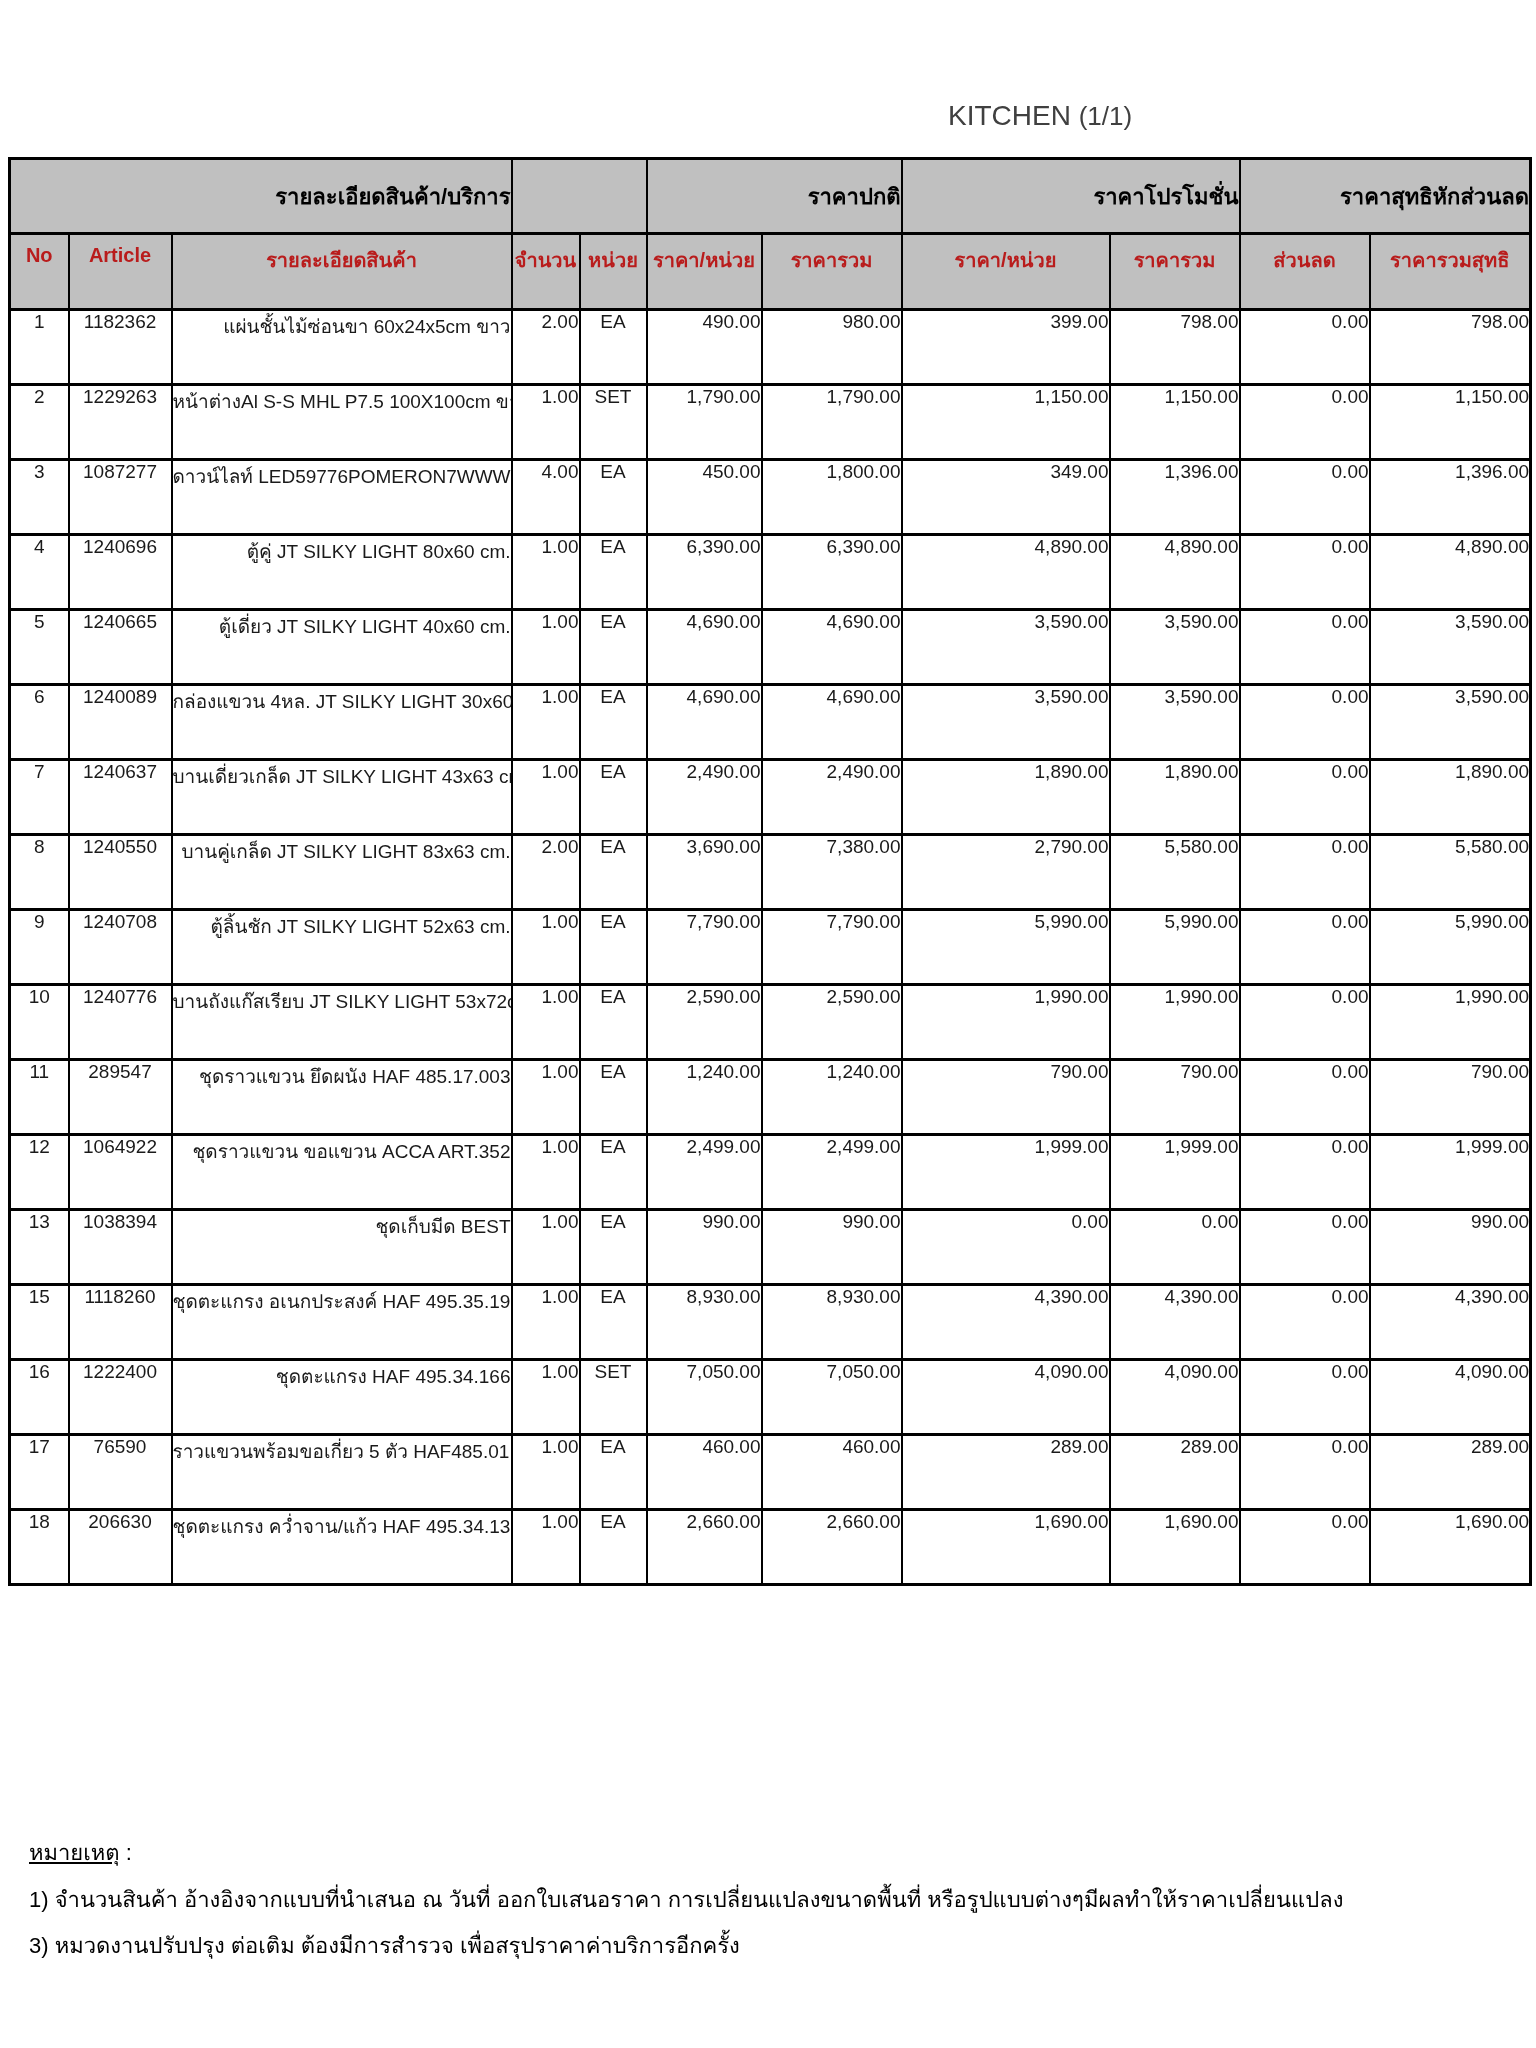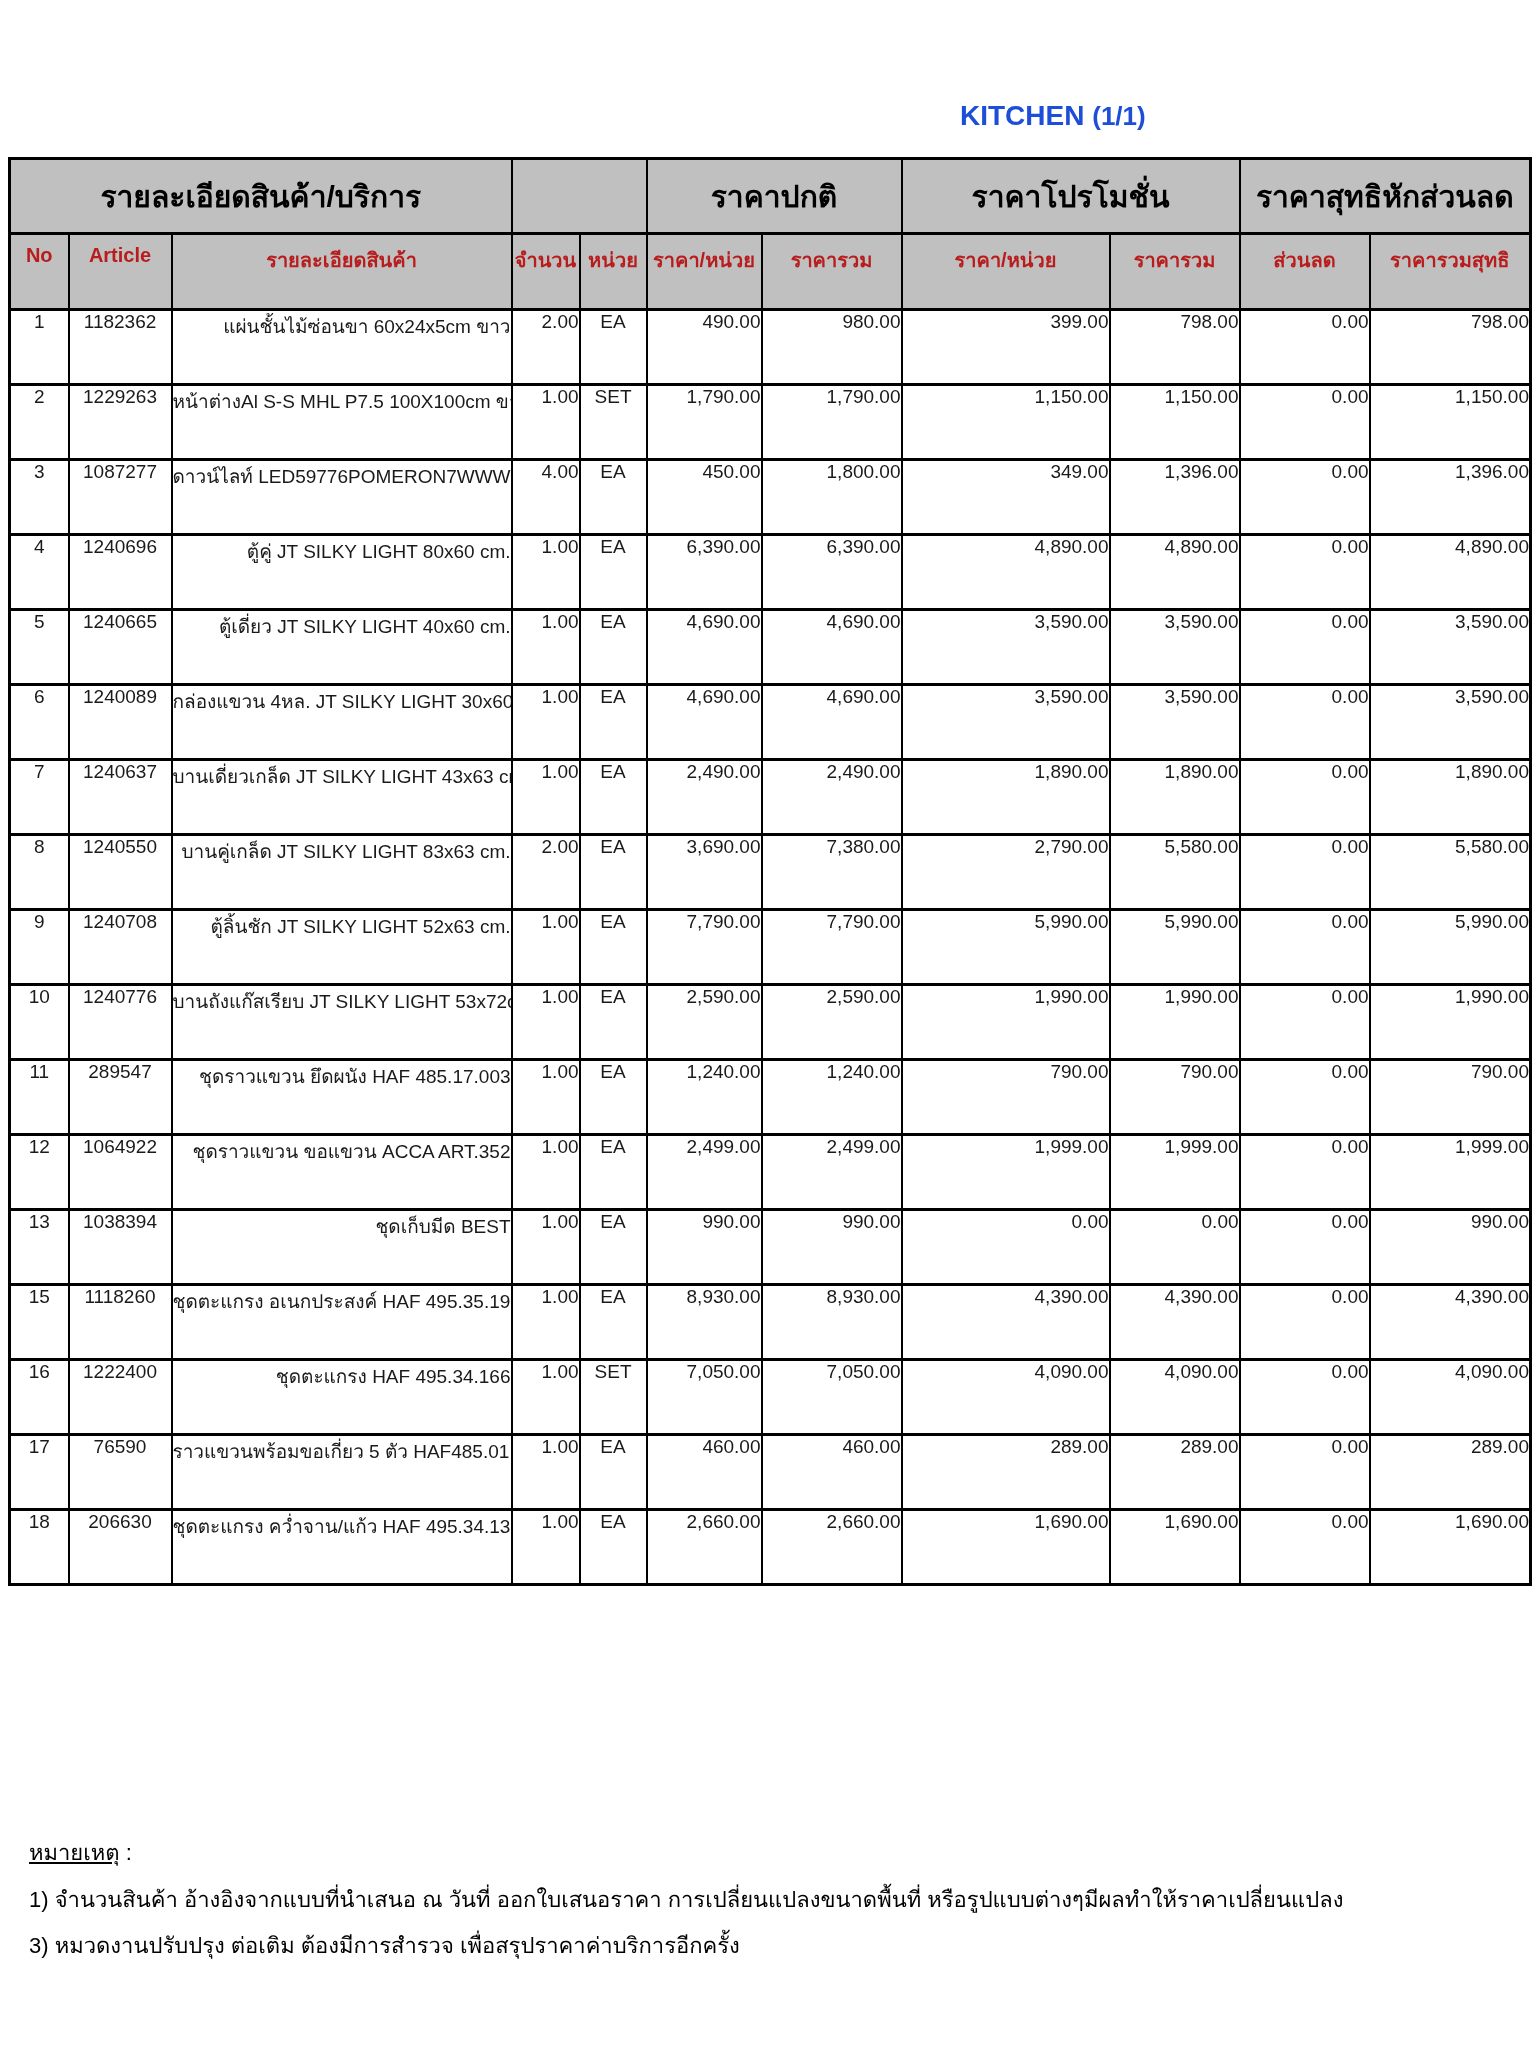--- a/index.html
+++ b/index.html
@@ -3,39 +3,38 @@
 <meta charset="utf-8">
 <style>
   html,body{margin:0;padding:0;}
   body{
     width:1536px;height:2048px;position:relative;overflow:hidden;
     background:#ffffff;color:#111;
     font-family:"Liberation Sans","DejaVu Sans",sans-serif;
   }
   .page-title{
     position:absolute;left:948px;top:100px;
-    font-size:28px;font-weight:bold;color:#1d4ed8;letter-spacing:0px;
+    font-size:28px;font-weight:normal;color:#404040;letter-spacing:0px;
     white-space:nowrap;
-    margin-left:12px;
   }
   .page-title .pg{font-size:26px;}
   table.quote{
     position:absolute;left:8px;top:157px;width:1521px;
     border-collapse:collapse;table-layout:fixed;
     border:3px solid #000;
   }
   table.quote th,table.quote td{
     border-left:2px solid #000;border-right:2px solid #000;
     border-top:3px solid #000;border-bottom:3px solid #000;
     padding:0;overflow:hidden;
   }
   thead tr{background:#c0c0c0;}
   tr.group-row{height:75px;}
   tr.group-row th{
-    font-size:30px;font-weight:bold;text-align:center;vertical-align:middle;color:#000;
+    font-size:22px;font-weight:bold;text-align:right;vertical-align:middle;color:#000;
   }
   tr.sub-row{height:76px;}
   tr.sub-row th{
     font-size:20px;font-weight:bold;text-align:center;vertical-align:top;
     padding-top:9px;color:#b91c1c;
   }
   tbody tr{height:75px;}
   tbody td{
     font-size:19px;vertical-align:top;padding-top:9px;color:#1a1a1a;
     white-space:nowrap;

